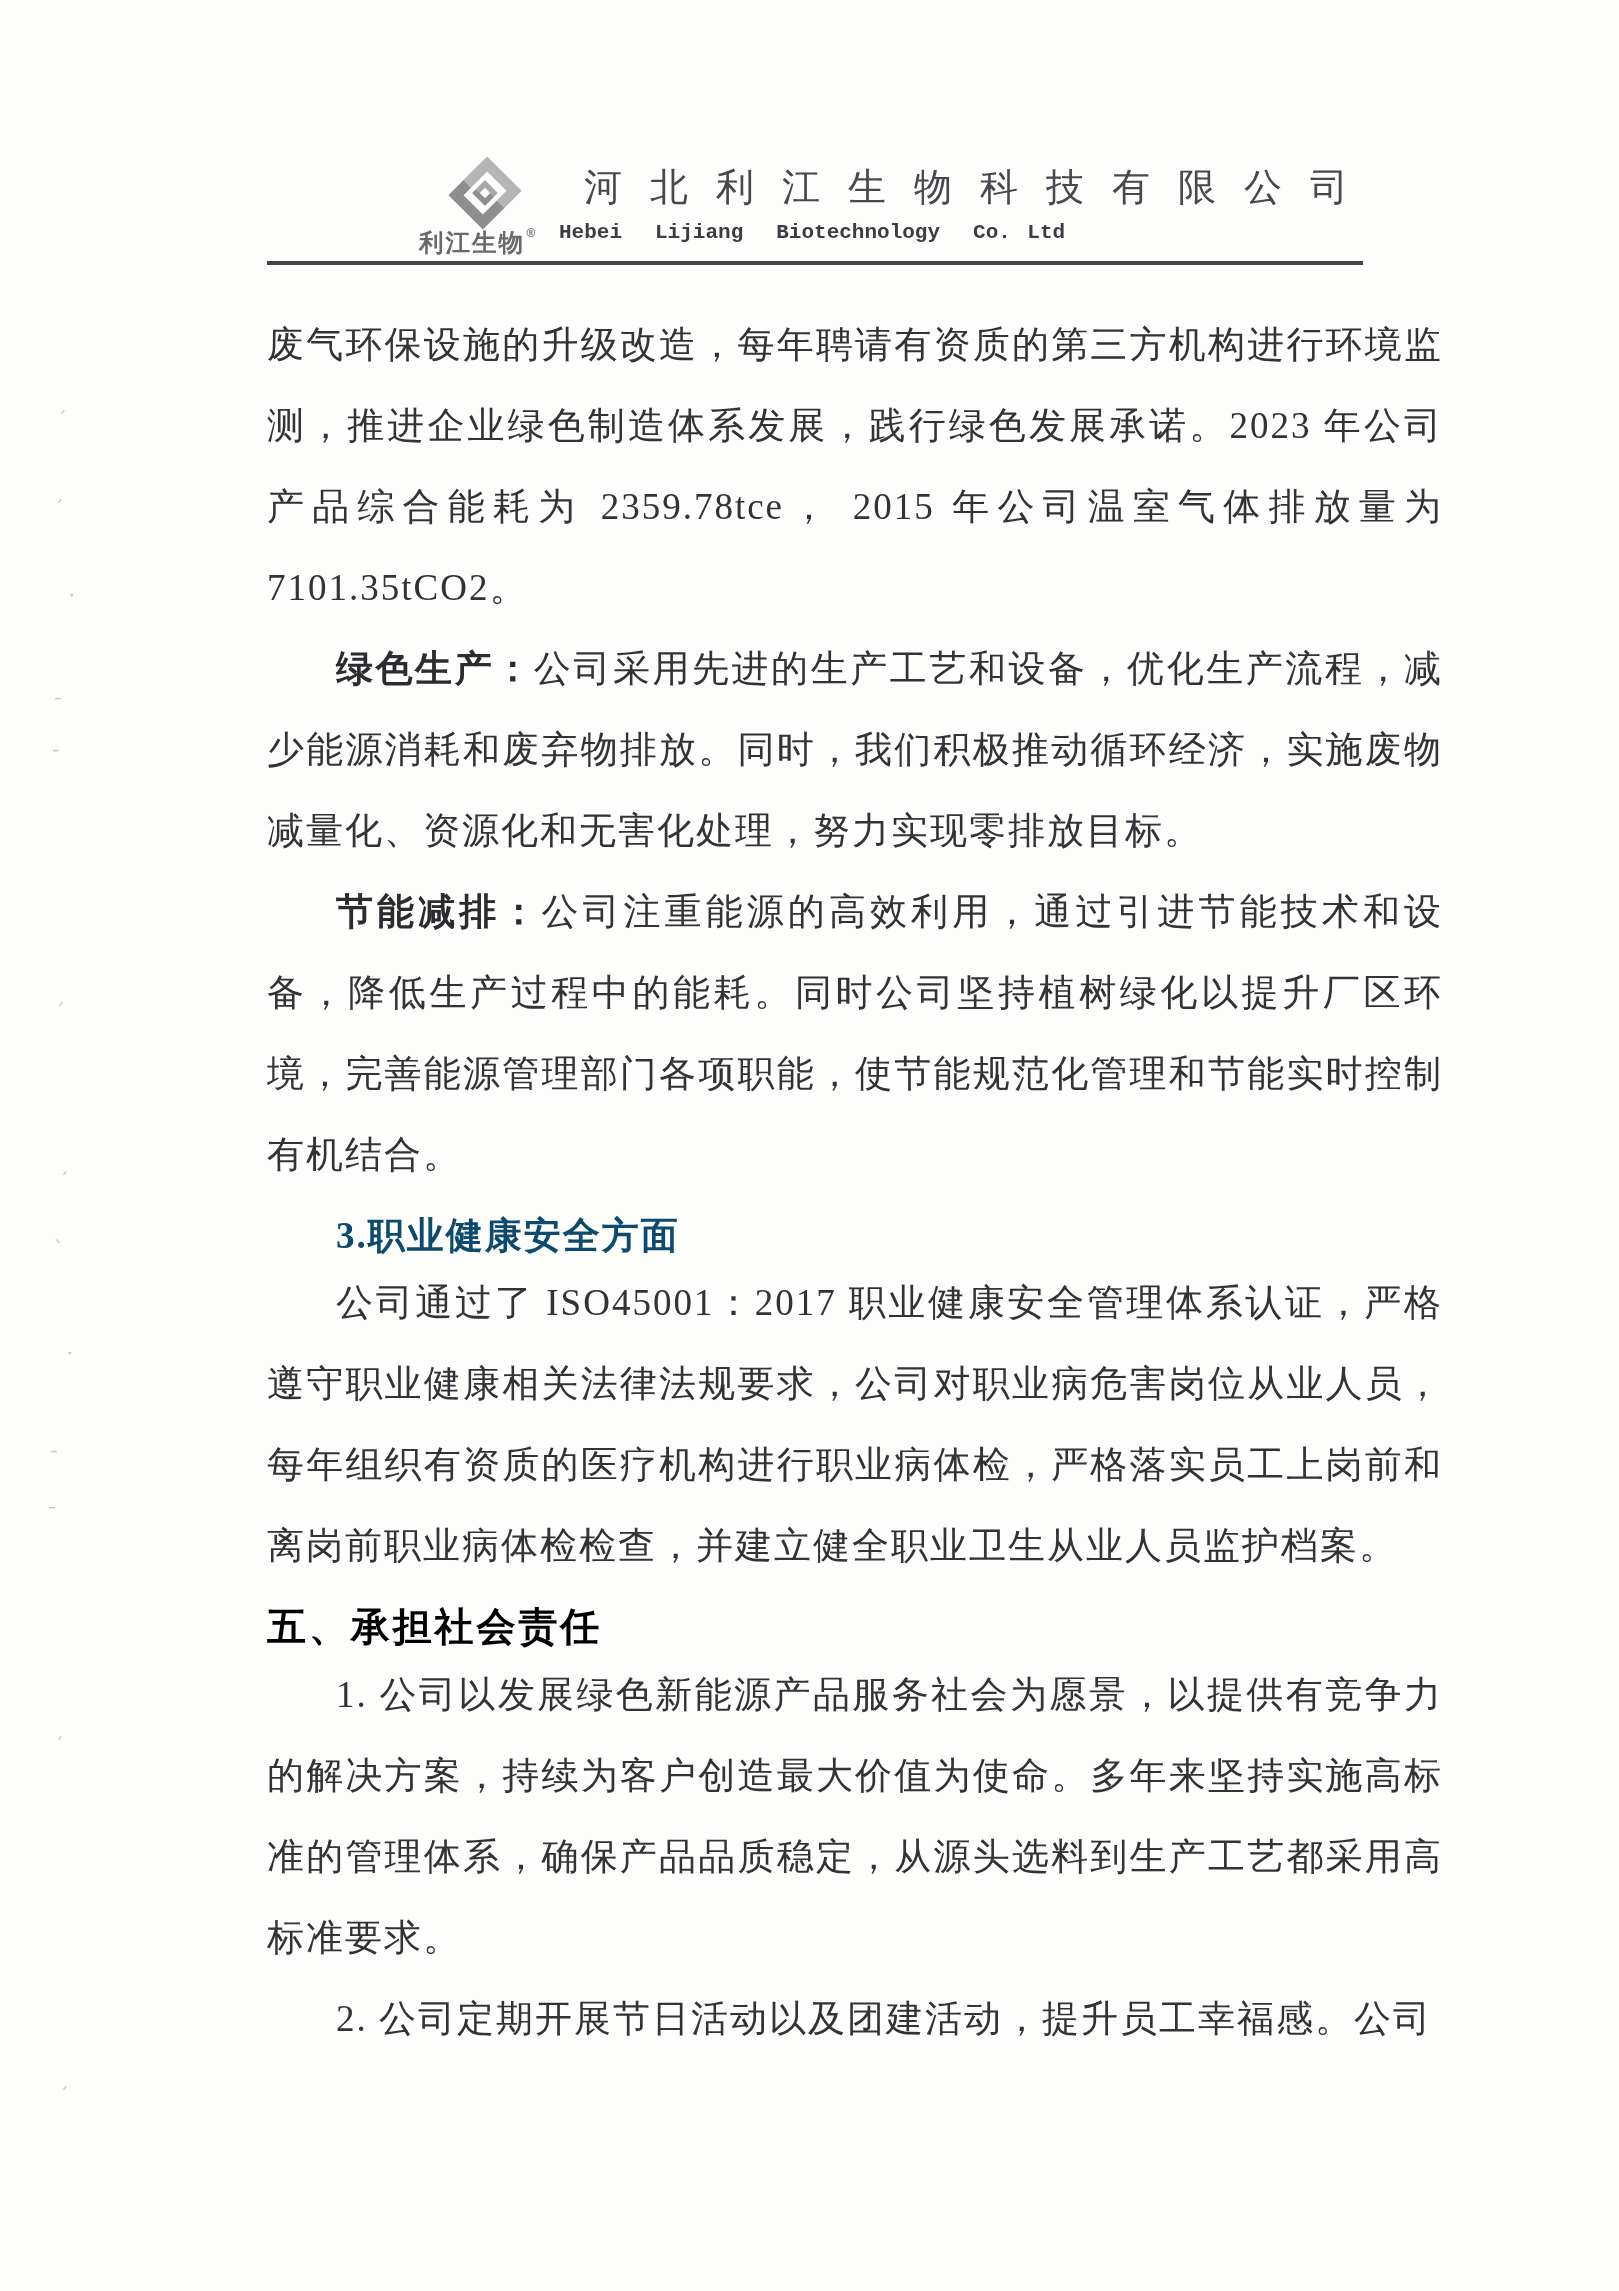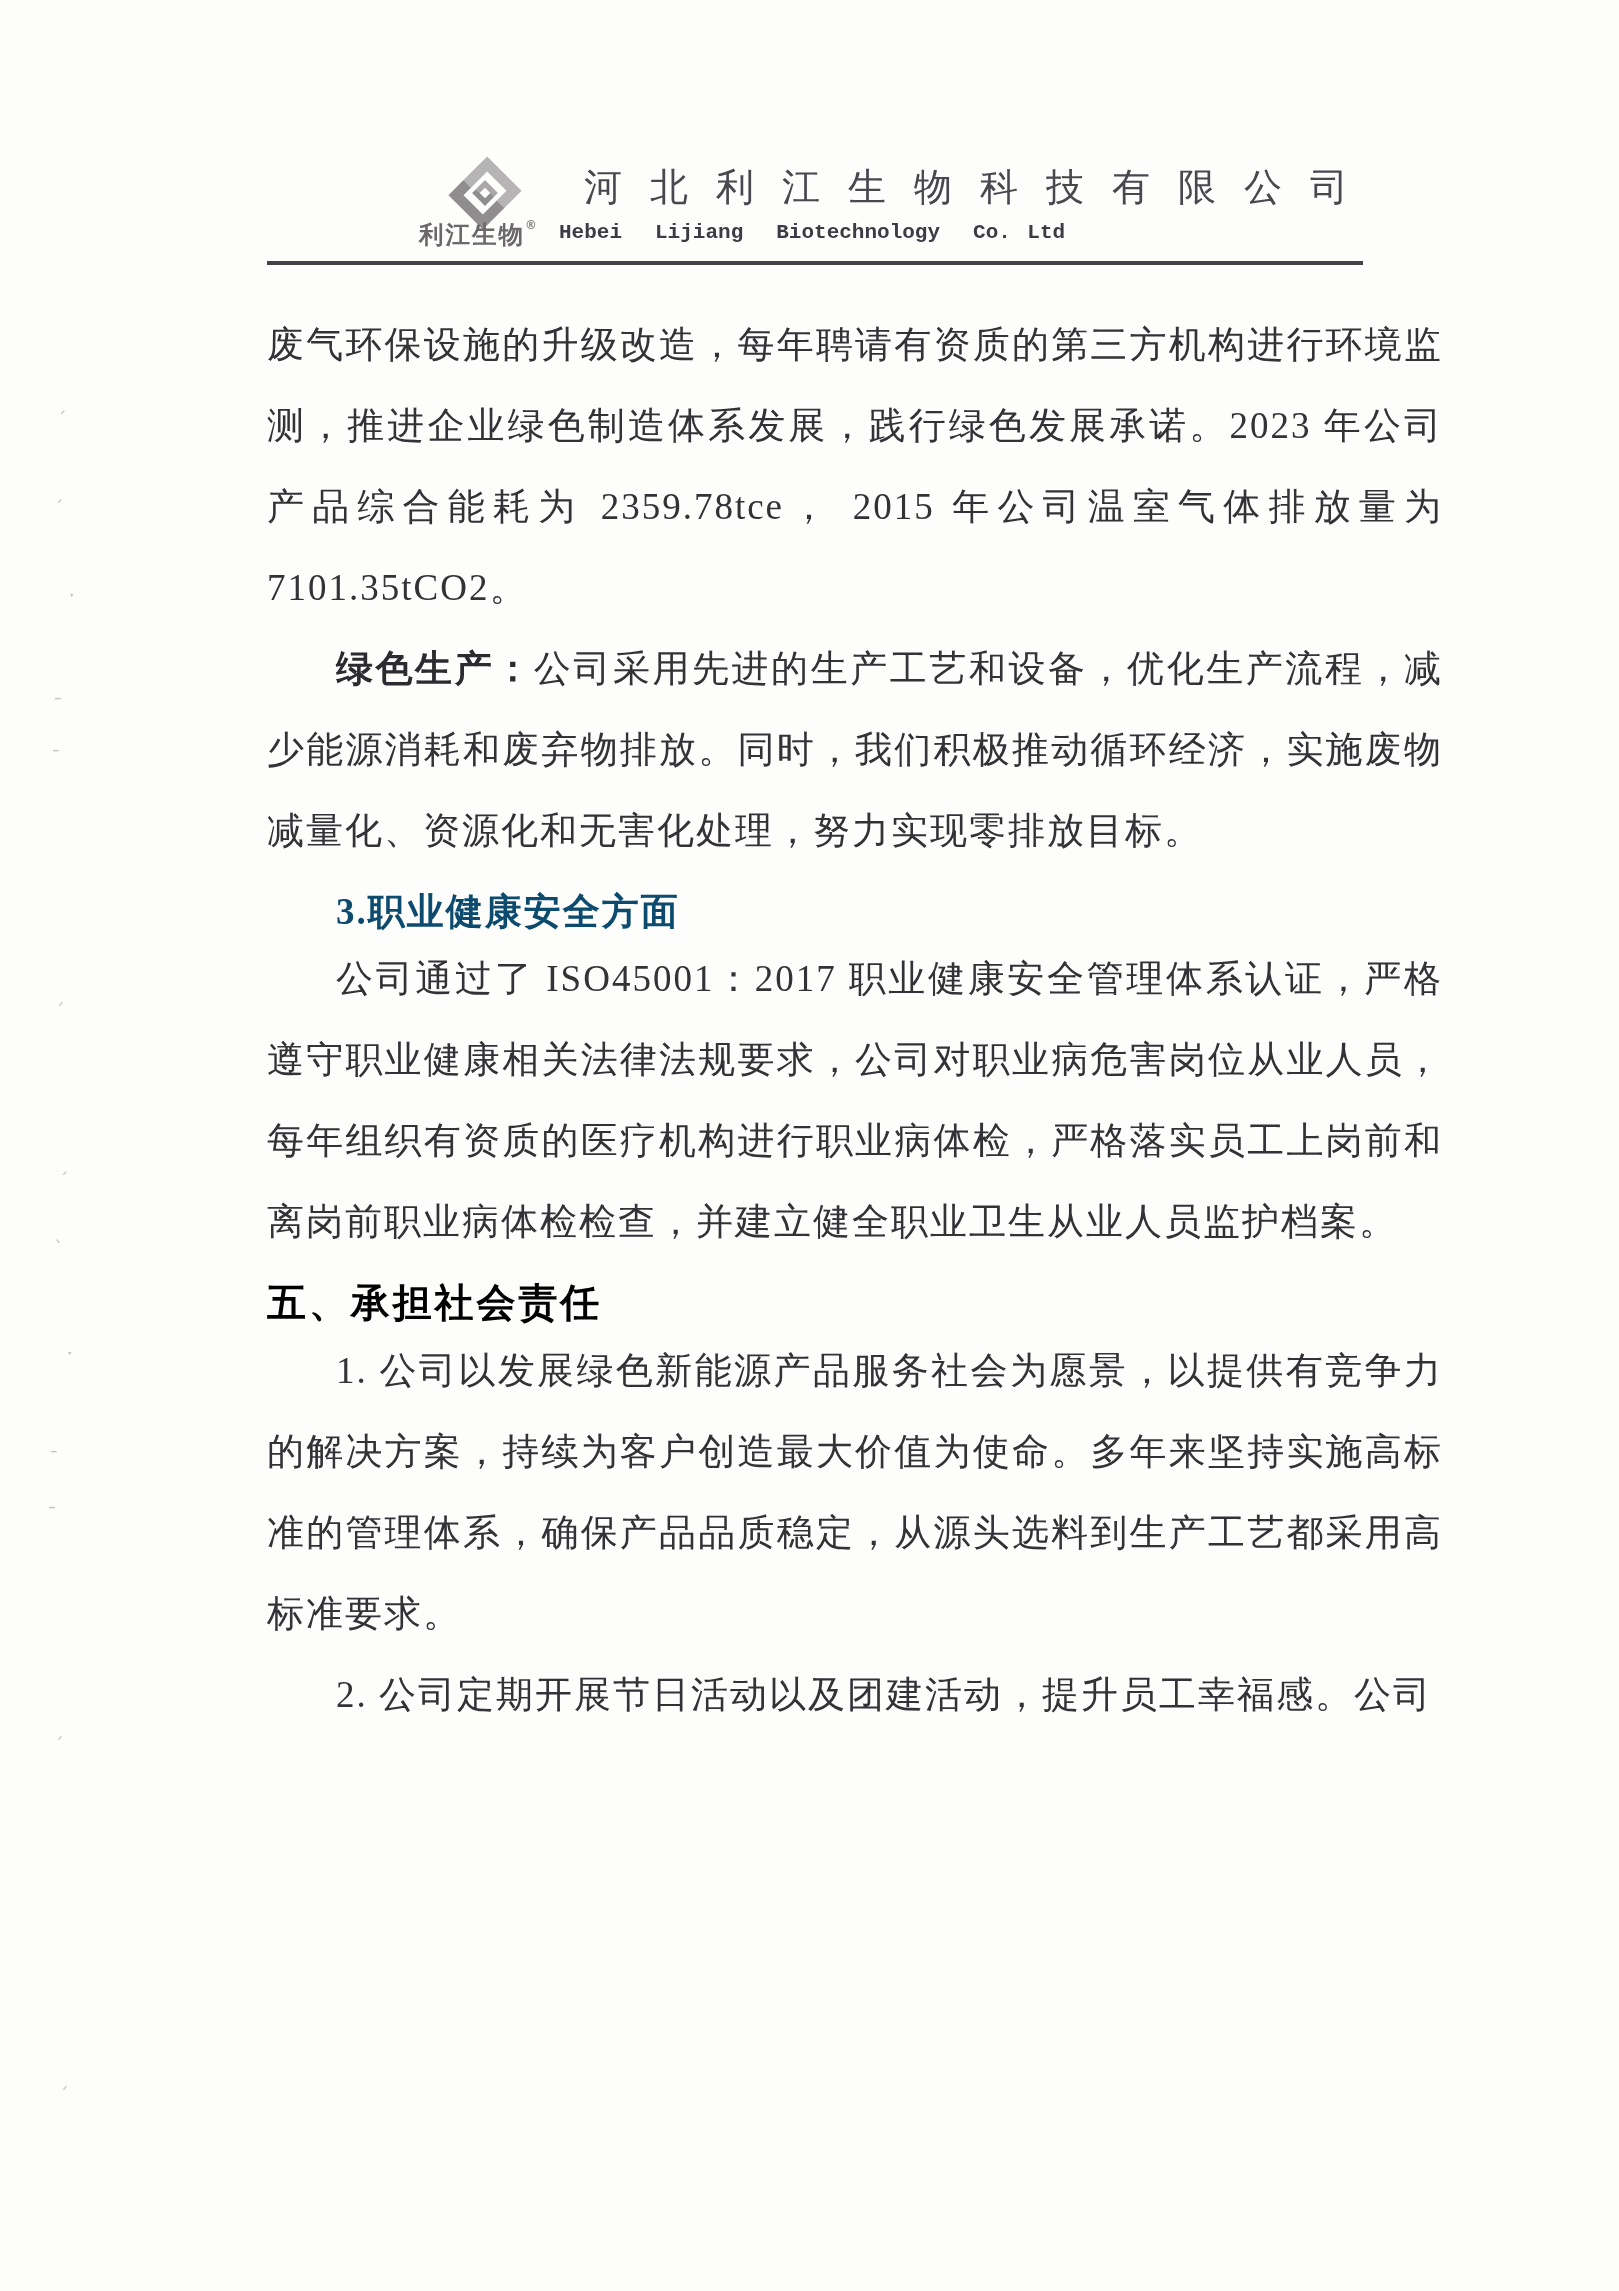--- a/index.html
+++ b/index.html
@@ -6,21 +6,21 @@
   .page{
     position:relative;
     width:1619px;height:2292px;
     background:#fdfdfc;
     overflow:hidden;
     font-family:"Liberation Serif","DejaVu Serif",serif;
   }
   
   .logo-diamond{position:absolute;left:447px;top:155px;width:76px;height:76px;}
   .brand-line{
-    position:absolute;left:419px;top:220px;width:137px;
+    position:absolute;left:419px;top:228px;width:137px;
     font-family:"DejaVu Sans","Liberation Sans",sans-serif;
     font-weight:700;font-size:24.5px;line-height:1;color:#6b6869;
     letter-spacing:2px;white-space:nowrap;
   }
   .brand-line sup{font-size:11.8px;letter-spacing:0;vertical-align:13.7px;color:#8a8888;}
   .company-zh{
     position:absolute;left:584px;top:168px;
     font-size:38px;line-height:1;font-weight:500;color:#48484f;
     letter-spacing:28px;white-space:nowrap;
   }
@@ -73,20 +73,21 @@
     </svg>
     <div class="brand-line"><span>利江生物</span><sup>®</sup></div>
     <div class="company-zh">河北利江生物科技有限公司</div>
     <div class="company-en">Hebei  Lijiang  Biotechnology  Co. Ltd</div>
     <div class="header-rule"></div>
   </div>
 
   <main class="doc-body">
     <p>废气环保设施的升级改造，每年聘请有资质的第三方机构进行环境监测，推进企业绿色制造体系发展，践行绿色发展承诺。2023 年公司产品综合能耗为 2359.78tce， 2015 年公司温室气体排放量为 7101.35tCO2。</p>
     <p class="ind"><strong>绿色生产：</strong><span>公司采用先进的生产工艺和设备，优化生产流程，减少能源消耗和废弃物排放。同时，我们积极推动循环经济，实施废物减量化、资源化和无害化处理，努力实现零排放目标。</span></p>
+    <p class="ind"><strong>节能减排：</strong><span>公司注重能源的高效利用，通过引进节能技术和设备，降低生产过程中的能耗。同时公司坚持植树绿化以提升厂区环境，完善能源管理部门各项职能，使节能规范化管理和节能实时控制有机结合。</span></p>
     <h3>3.职业健康安全方面</h3>
     <p class="ind tight">公司通过了 ISO45001：2017 职业健康安全管理体系认证，严格遵守职业健康相关法律法规要求，公司对职业病危害岗位从业人员，每年组织有资质的医疗机构进行职业病体检，严格落实员工上岗前和离岗前职业病体检检查，并建立健全职业卫生从业人员监护档案。</p>
     <h2>五、承担社会责任</h2>
     <p class="ind tight">1. 公司以发展绿色新能源产品服务社会为愿景，以提供有竞争力的解决方案，持续为客户创造最大价值为使命。多年来坚持实施高标准的管理体系，确保产品品质稳定，从源头选料到生产工艺都采用高标准要求。</p>
     <p class="ind">2. 公司定期开展节日活动以及团建活动，提升员工幸福感。公司</p>
   </main>
 
   <div class="speck" style="left:57px;top:410px;">ˊ</div>
   <div class="speck" style="left:54px;top:482px;">ˏ</div>
   <div class="speck" style="left:69px;top:588px;">ˑ</div>

